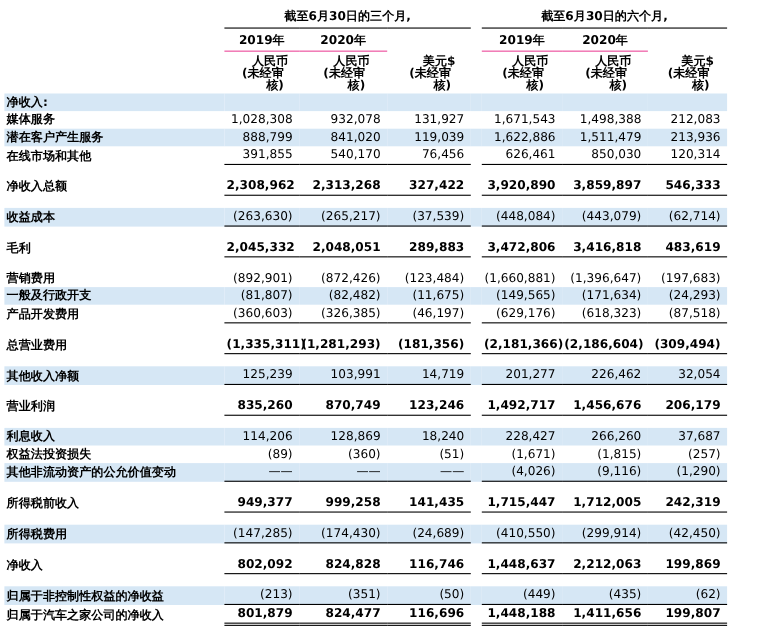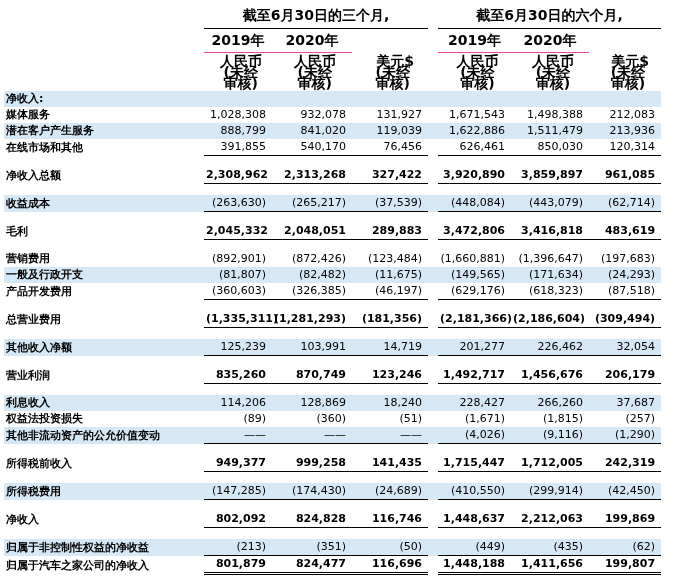--- a/index.html
+++ b/index.html
@@ -13,21 +13,21 @@
     color: #000;
   }
   .sheet { padding: 6px 0 0 4px; }
   table {
     border-collapse: collapse;
     table-layout: fixed;
     width: 657px;
     font-size: 11px;
   }
   td, th { padding: 1px 2px; vertical-align: bottom; font-weight: normal; }
-  thead { font-size: 14px; }
+  thead { font-size: 11px; }
   th.grp {
     font-weight: bold;
     text-align: center;
     border-bottom: 1px solid #000;
     padding-bottom: 3px;
     white-space: nowrap;
   }
   th.yr { font-weight: bold; text-align: center; padding-top: 3px; padding-bottom: 2px; }
   th.yr.u { border-bottom: 1px solid #ec4899; }
   th.cur { font-weight: bold; text-align: center; padding-top: 3px; padding-bottom: 2px; }
@@ -160,21 +160,21 @@
           <td colspan="8"></td>
         </tr>
         <tr class="b rule">
           <td class="lbl">净收入总额</td>
           <td class="val">2,308,962</td>
           <td class="val">2,313,268</td>
           <td class="val">327,422</td>
           <td></td>
           <td class="val">3,920,890</td>
           <td class="val">3,859,897</td>
-          <td class="val">961,085</td>
+          <td class="val">546,333</td>
         </tr>
         <tr class="spacer">
           <td colspan="8"></td>
         </tr>
         <tr class="sh rule">
           <td class="lbl">收益成本</td>
           <td class="val">(263,630)</td>
           <td class="val">(265,217)</td>
           <td class="val">(37,539)</td>
           <td></td>

